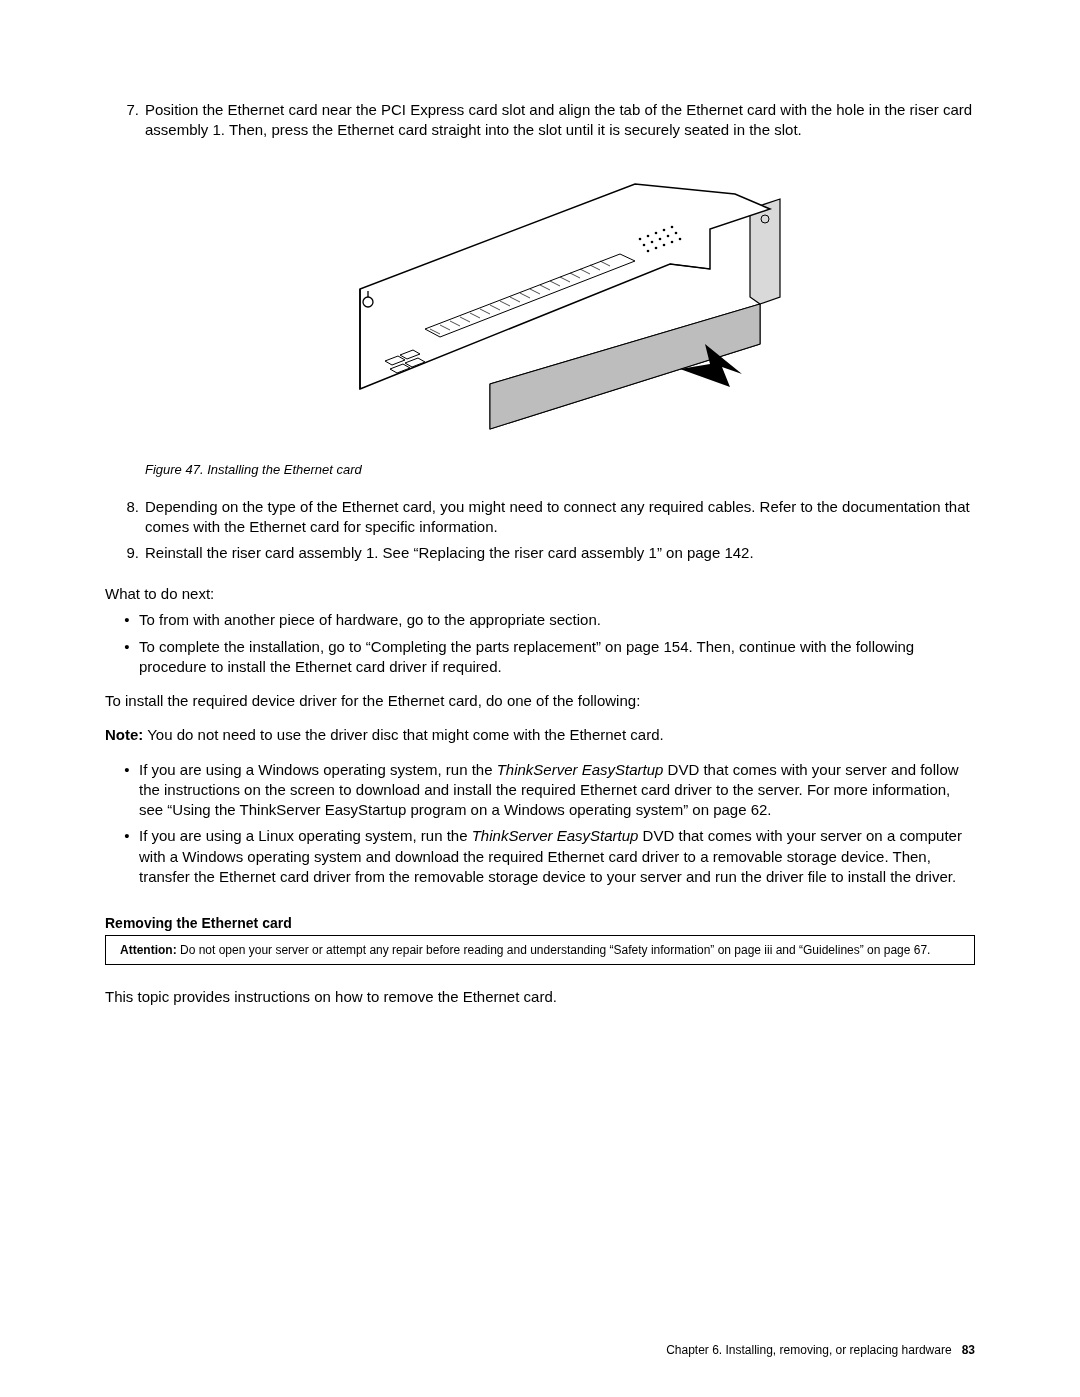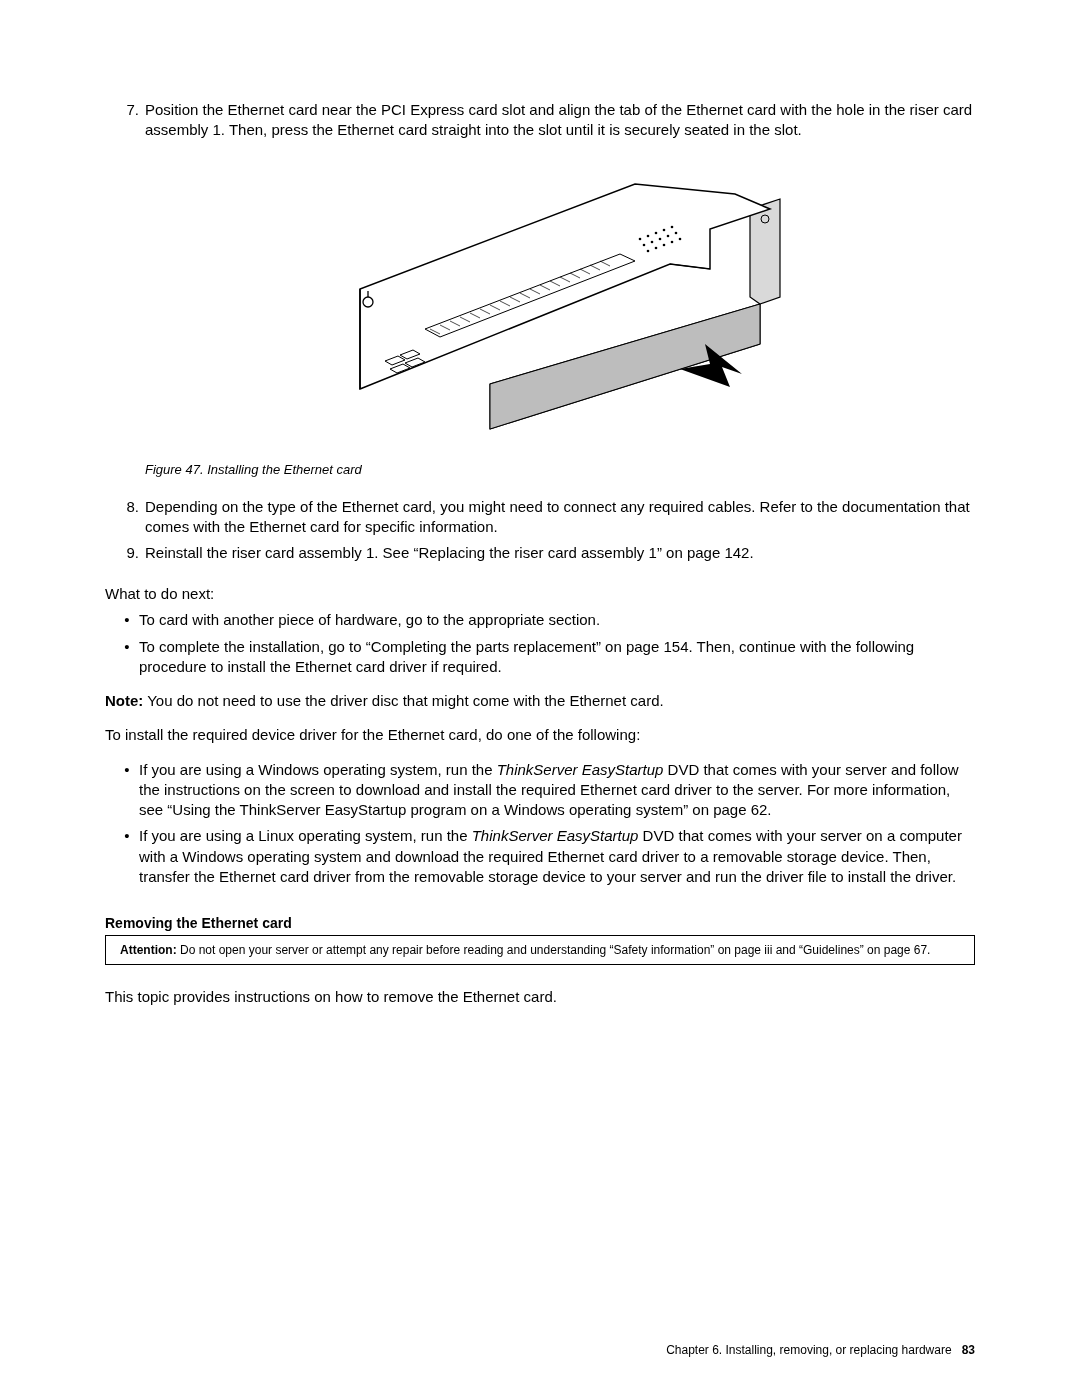--- a/index.html
+++ b/index.html
@@ -165,32 +165,32 @@
 
   <div class="ol-item" style="padding-left:10px;">
     <div class="ol-num">9.</div>
     <div class="ol-body">Reinstall the riser card assembly 1. See “Replacing the riser card assembly 1” on page 142.</div>
   </div>
 
   <div class="section-label">What to do next:</div>
 
   <div class="ul-item" style="padding-left:10px;">
     <div class="ul-bullet">•</div>
-    <div class="ol-body">To card with another piece of hardware, go to the appropriate section.</div>
+    <div class="ol-body">To from with another piece of hardware, go to the appropriate section.</div>
   </div>
   <div class="ul-item" style="padding-left:10px;">
     <div class="ul-bullet">•</div>
     <div class="ol-body">To complete the installation, go to “Completing the parts replacement” on page 154. Then, continue with the following procedure to install the Ethernet card driver if required.</div>
   </div>
+
+  <div class="para">To install the required device driver for the Ethernet card, do one of the following:</div>
 
   <div class="para">
     <span class="note-label">Note:</span><span> You do not need to use the driver disc that might come with the Ethernet card.</span>
   </div>
-
-  <div class="para">To install the required device driver for the Ethernet card, do one of the following:</div>
 
   <div class="ul-item" style="padding-left:10px;">
     <div class="ul-bullet">•</div>
     <div class="ol-body">
       <span>If you are using a Windows operating system, run the </span><span class="italic">ThinkServer EasyStartup</span><span> DVD that comes with your server and follow the instructions on the screen to download and install the required Ethernet card driver to the server. For more information, see “Using the ThinkServer EasyStartup program on a Windows operating system” on page 62.</span>
     </div>
   </div>
 
   <div class="ul-item" style="padding-left:10px;">
     <div class="ul-bullet">•</div>

